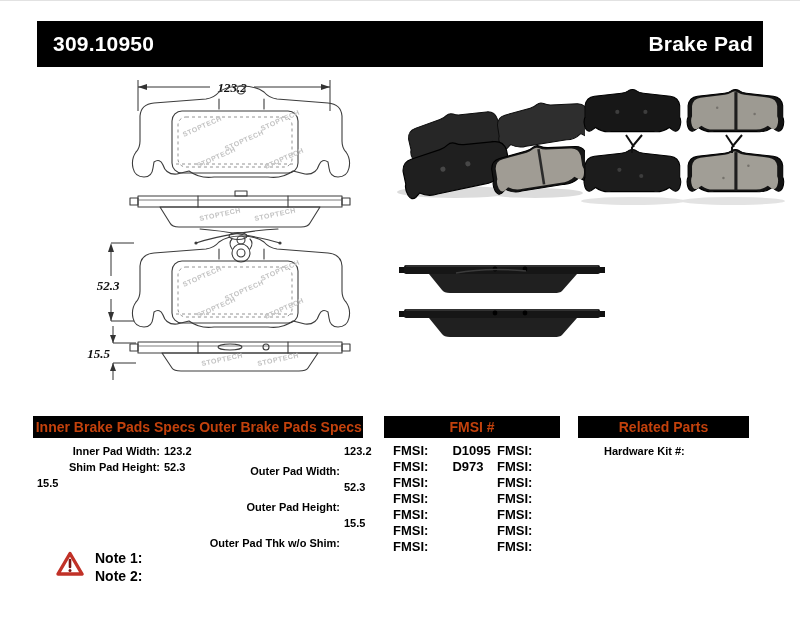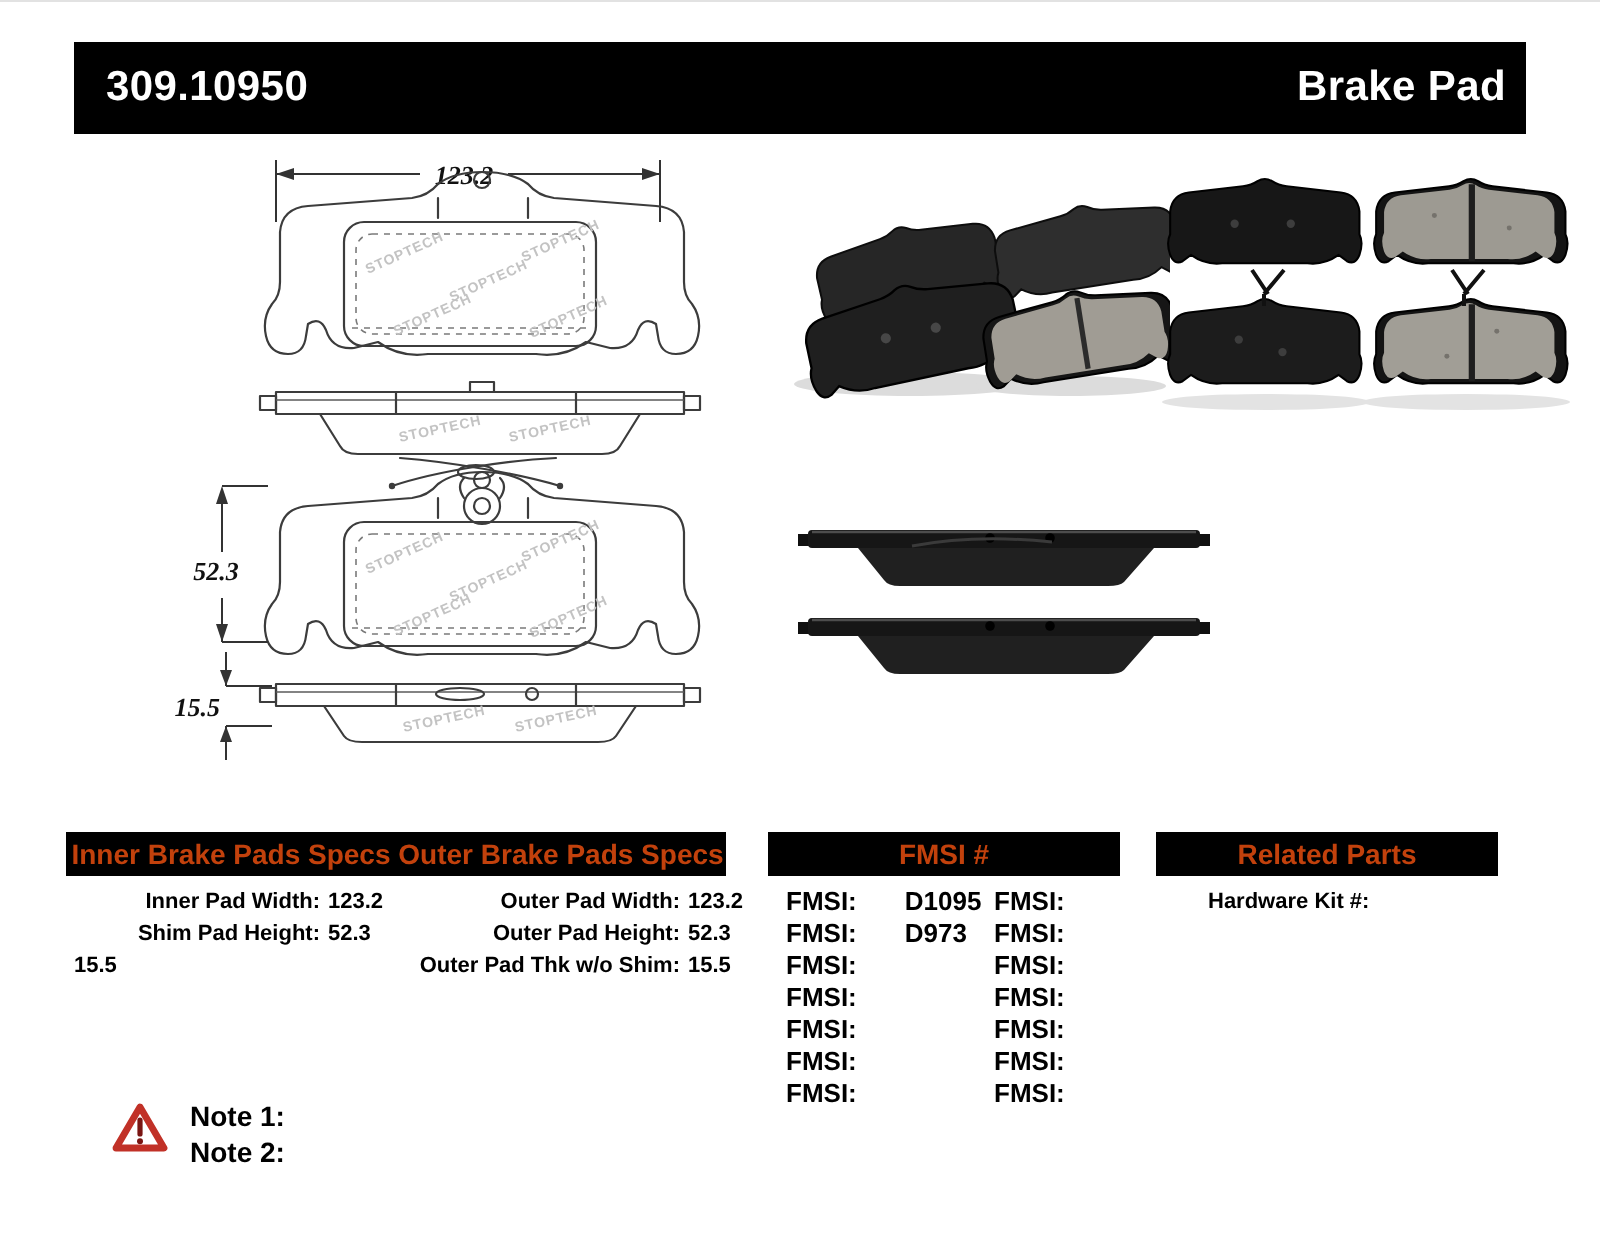--- a/index.html
+++ b/index.html
@@ -15,21 +15,21 @@
   #bar-specs{left:33px;width:330px;}
   #bar-specs .half{flex:1;text-align:center;}
   #bar-fmsi{left:368px;width:176px;margin-left:16px;}
   #bar-related{left:578px;width:171px;}
   
   .speccol{position:absolute;top:442px;font-size:11px;font-weight:bold;color:#000;}
   .specrow{display:flex;line-height:16px;white-space:nowrap;}
   #inner-col{left:33px;}
   #inner-col .lab{width:127px;text-align:right;}
   #outer-col{left:198px;}
-  #outer-col .lab{width:142px;text-align:right;}
+  #outer-col .lab{width:142px;text-align:right;margin-top:20px;}
   .val{margin-left:4px;}
   #fmsi-col{left:393px;}
   .fmsirow{display:flex;line-height:16px;font-size:13px;font-weight:bold;}
   .fmsicell{width:104px;display:flex;}
   .fmsicell .val{margin-left:24px;}
   #related-col{left:604px;top:442px;font-size:11px;font-weight:bold;line-height:16px;}
   
   .note-label{position:absolute;left:95px;font-size:14px;font-weight:bold;color:#000;}
   
   .ln{fill:none;stroke:#3c3c3c;stroke-width:1.1;stroke-linejoin:round;stroke-linecap:round;}

